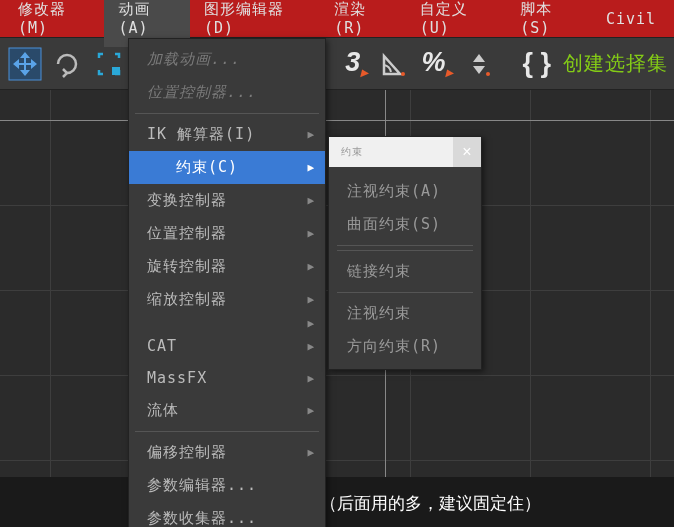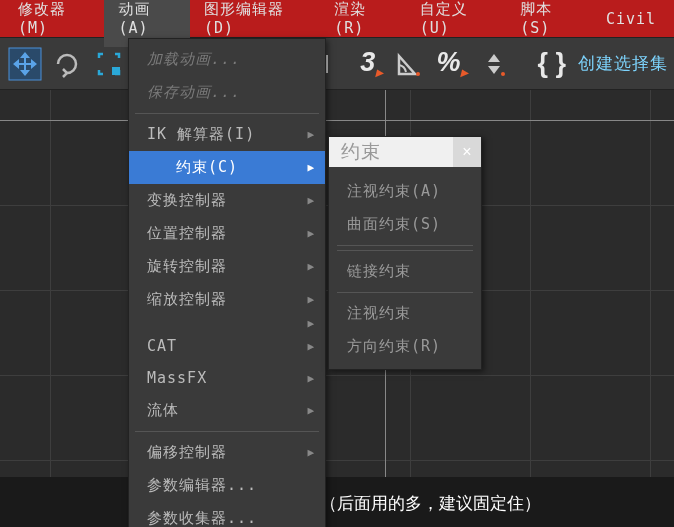--- a/index.html
+++ b/index.html
@@ -57,22 +57,22 @@
 .tb-text {
   color: #e8e8e8;
   font-size: 27px;
   font-weight: bold;
   font-style: italic;
   padding: 0 4px;
   cursor: pointer;
   font-family: "Arial", sans-serif;
 }
 .tb-label {
-  color: #7dd3fc;
-  font-size: 17px;
+  color: #84cc16;
+  font-size: 20px;
   margin-left: 4px;
   letter-spacing: 1px;
 }
 
 
 .viewport {
   position: absolute;
   top: 90px;
   left: 0;
   right: 0;
@@ -162,21 +162,21 @@
 .submenu-header {
   background: #f0f0f0;
   height: 30px;
   display: flex;
   align-items: center;
   padding: 0 12px;
   position: relative;
 }
 .submenu-header-text {
   color: #999;
-  font-size: 19px;
+  font-size: 10px;
   font-family: "SimSun", "NSimSun", monospace;
   letter-spacing: 1px;
 }
 .submenu-close {
   position: absolute;
   right: 0;
   top: 0;
   width: 28px;
   height: 30px;
   background: #d9d9d9;
@@ -277,21 +277,21 @@
 </div>
 
 <div class="viewport">
   <div class="grid-overlay"></div>
   <div class="horizon"></div>
   <div class="center-v"></div>
 </div>
 
 <div class="dropdown">
   <div class="dd-item disabled">加载动画...</div>
-  <div class="dd-item disabled">保存动画...</div>
+  <div class="dd-item disabled">位置控制器...</div>
   <div class="dd-sep"></div>
   <div class="dd-item">
       <span>IK 解算器(I)</span>
       <span class="arrow">▶</span>
     </div>
   <div class="dd-item highlighted">
       <span>约束(C)</span>
       <span class="arrow">▶</span>
     </div>
   <div class="dd-item">

